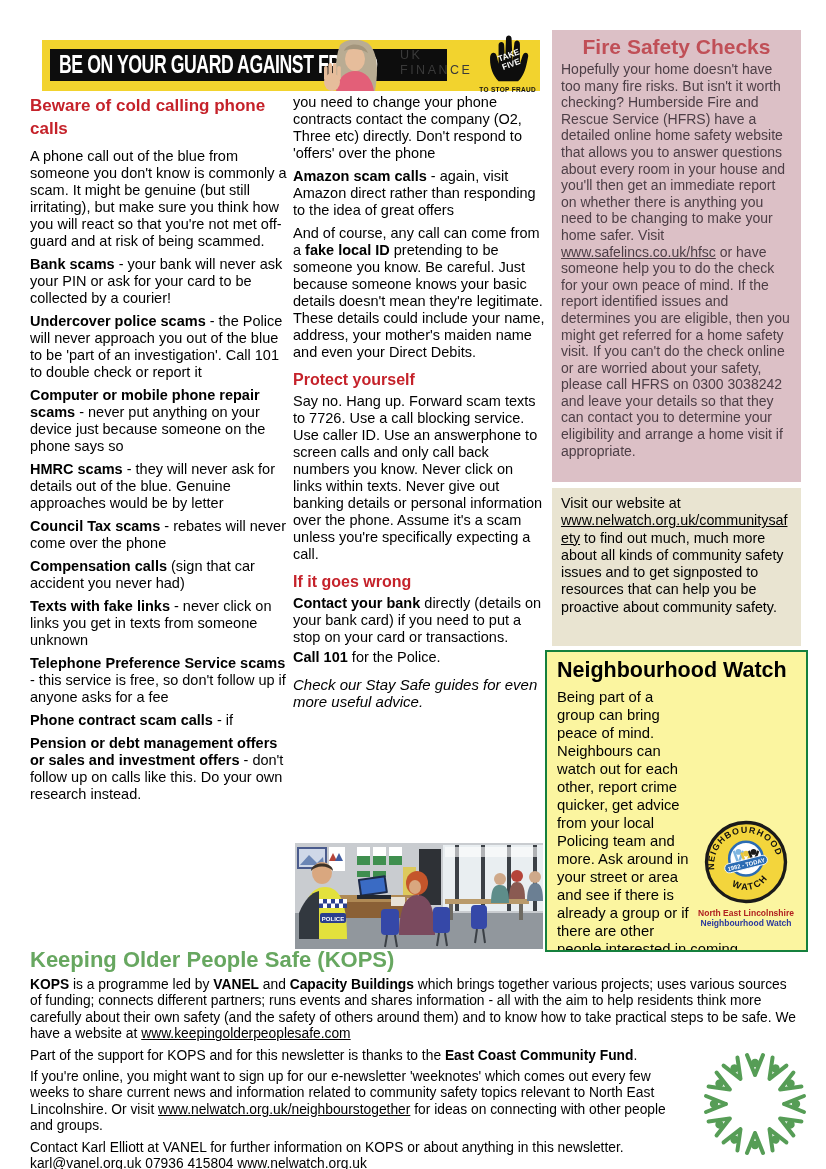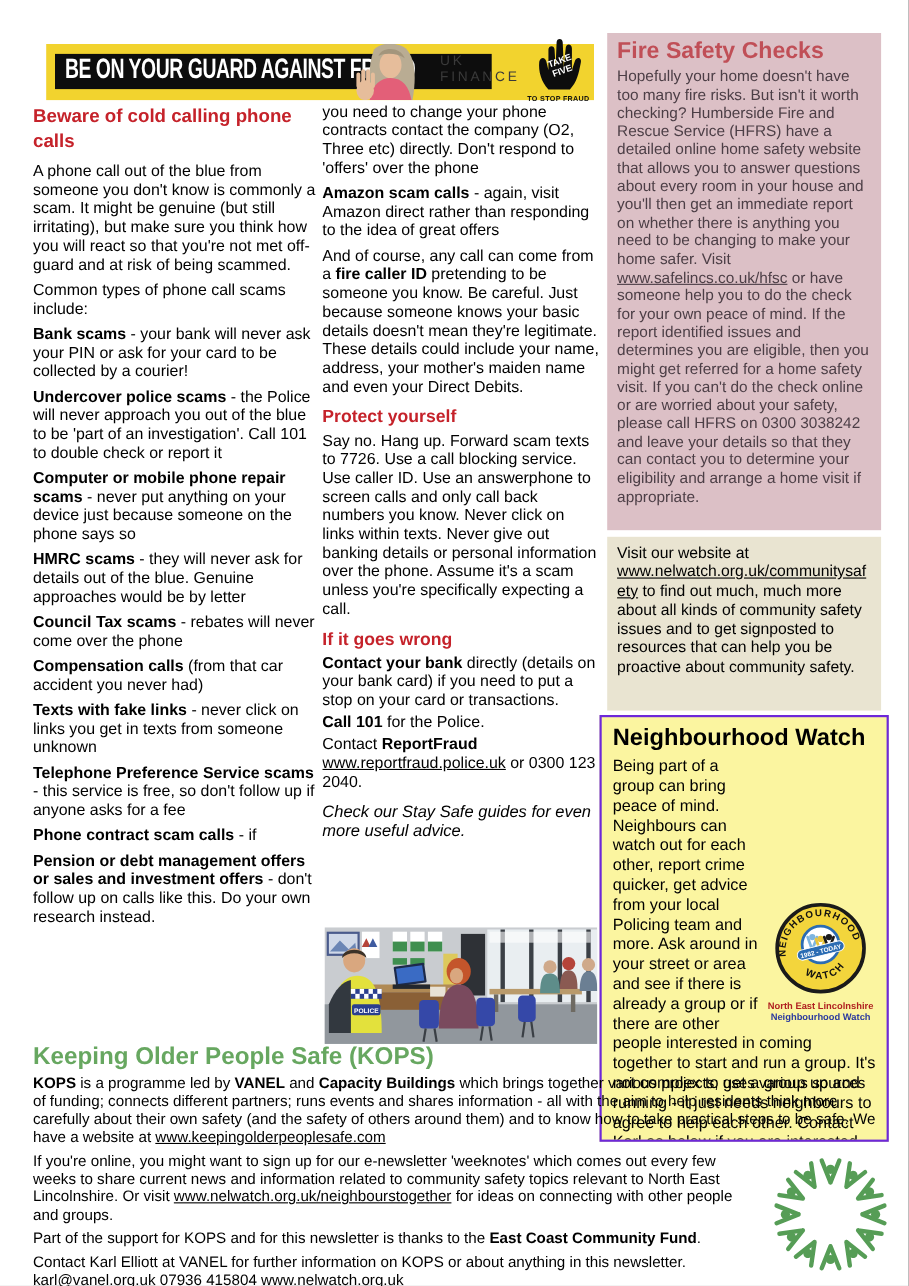--- a/index.html
+++ b/index.html
@@ -25,26 +25,26 @@
   .para{margin:0 0 6px 0;}
   .tight .para{margin:0 0 3px 0;}
   .footnote{margin-top:10px;font-size:15px;}
   .b{font-weight:bold;}.i{font-style:italic;}
   .u{text-decoration:underline;overflow-wrap:anywhere;}
   
   .photo{position:absolute;left:295px;top:843px;width:248px;height:106px;}
   
   .rightcol{position:absolute;left:552px;top:30px;width:249px;}
   .firebox{position:absolute;left:0;top:0;width:249px;height:452px;background:var(--fire-bg);box-sizing:border-box;padding:5px 9px;overflow:hidden;color:var(--fire-text);}
-  .firebox h2{margin:0 0 2px 0;font-size:21px;color:var(--fire-heading);}
+  .firebox h2{margin:0 0 2px 0;font-size:21px;color:var(--fire-heading);text-align:center;}
   .firebox p{margin:0;font-size:14px;line-height:16.6px;}
   .communitybox{position:absolute;left:0;top:458px;width:249px;height:158px;background:var(--community-bg);box-sizing:border-box;padding:7px 9px;overflow:hidden;}
   .communitybox h2{margin:0 0 5px 0;font-size:19px;color:var(--community-heading);}
   .communitybox p{margin:0;font-size:14.3px;line-height:17.3px;}
-  .nwbox{position:absolute;left:-7px;top:620px;width:263px;height:388px;background:var(--nw-bg);border:2px solid #6d28d9;box-sizing:border-box;padding:6px 10px;overflow:hidden;}
+  .nwbox{position:absolute;left:-7px;top:620px;width:263px;height:302px;background:var(--nw-bg);border:2px solid #15803d;box-sizing:border-box;padding:6px 10px;overflow:hidden;}
   .nwbox h2{margin:0 0 5px 0;font-size:21.5px;color:#000;}
   .nwbox p{margin:0;font-size:14.8px;line-height:18px;}
   .nw-logo{float:right;width:100px;margin:132px 0 0 5px;text-align:center;}
   .nw-cap1{font-size:8.5px;font-weight:bold;color:#b02020;line-height:10px;}
   .nw-cap2{font-size:8.5px;font-weight:bold;color:#2b3a9e;line-height:10px;}
   
   .kops{position:absolute;left:30px;top:947px;width:766px;}
   .kops h2{margin:0 0 4px 0;font-size:22px;color:var(--kops-green);}
   .kops p{margin:0 0 5px 0;font-size:13.8px;line-height:16.4px;}
   .kops p.narrow{width:652px;}
@@ -81,49 +81,47 @@
         <text transform="rotate(-20 31 30)" x="24" y="38" font-size="9" font-weight="bold" fill="#ffffff" font-family="Liberation Sans,sans-serif">FIVE</text>
       </svg>
       <div class="tostop">TO STOP FRAUD</div>
     </div>
   </div>
 
   <div class="col col-left">
     <h1 class="redhead">Beware of cold calling phone calls</h1>
     <div>
         <p class="para"><span>A phone call out of the blue from someone you don't know is commonly a scam. It might be genuine (but still irritating), but make sure you think how you will react so that you're not met off-guard and at risk of being scammed.</span></p>
-        <p class="para"><span>Common types of phone call scams include:</span></p>
         <p class="para"><span class="b">Bank scams</span><span> - your bank will never ask your PIN or ask for your card to be collected by a courier!</span></p>
         <p class="para"><span class="b">Undercover police scams</span><span> - the Police will never approach you out of the blue to be 'part of an investigation'. Call 101 to double check or report it</span></p>
         <p class="para"><span class="b">Computer or mobile phone repair scams</span><span> - never put anything on your device just because someone on the phone says so</span></p>
         <p class="para"><span class="b">HMRC scams</span><span> - they will never ask for details out of the blue. Genuine approaches would be by letter</span></p>
         <p class="para"><span class="b">Council Tax scams</span><span> - rebates will never come over the phone</span></p>
-        <p class="para"><span class="b">Compensation calls</span><span> (from that car accident you never had)</span></p>
+        <p class="para"><span class="b">Compensation calls</span><span> (sign that car accident you never had)</span></p>
         <p class="para"><span class="b">Texts with fake links</span><span> - never click on links you get in texts from someone unknown</span></p>
         <p class="para"><span class="b">Telephone Preference Service scams</span><span> - this service is free, so don't follow up if anyone asks for a fee</span></p>
         <p class="para"><span class="b">Phone contract scam calls</span><span> - if</span></p>
         <p class="para"><span class="b">Pension or debt management offers or sales and investment offers</span><span> - don't follow up on calls like this. Do your own research instead.</span></p>
       </div>
   </div>
 
   <div class="col col-mid">
     <div>
         <p class="para"><span>you need to change your phone contracts contact the company (O2, Three etc) directly. Don't respond to 'offers' over the phone</span></p>
         <p class="para"><span class="b">Amazon scam calls</span><span> - again, visit Amazon direct rather than responding to the idea of great offers</span></p>
-        <p class="para"><span>And of course, any call can come from a </span><span class="b">fire caller ID</span><span> pretending to be someone you know. Be careful. Just because someone knows your basic details doesn't mean they're legitimate. These details could include your name, address, your mother's maiden name and even your Direct Debits.</span></p>
+        <p class="para"><span>And of course, any call can come from a </span><span class="b">fake local ID</span><span> pretending to be someone you know. Be careful. Just because someone knows your basic details doesn't mean they're legitimate. These details could include your name, address, your mother's maiden name and even your Direct Debits.</span></p>
       </div>
     <h3 class="redsub">Protect yourself</h3>
     <div>
         <p class="para"><span>Say no. Hang up. Forward scam texts to 7726. Use a call blocking service. Use caller ID. Use an answerphone to screen calls and only call back numbers you know. Never click on links within texts. Never give out banking details or personal information over the phone. Assume it's a scam unless you're specifically expecting a call.</span></p>
       </div>
     <h3 class="redsub">If it goes wrong</h3>
     <div class="tight">
         <p class="para"><span class="b">Contact your bank</span><span> directly (details on your bank card) if you need to put a stop on your card or transactions.</span></p>
         <p class="para"><span class="b">Call 101</span><span> for the Police.</span></p>
-        <p class="para"><span>Contact </span><span class="b">ReportFraud</span><span> </span><span class="u">www.reportfraud.police.uk</span><span> or 0300 123 2040.</span></p>
       </div>
     <p class="para footnote"><span class="i">Check our Stay Safe guides for even more useful advice.</span></p>
   </div>
 
   <svg class="photo" viewBox="0 0 248 106" preserveAspectRatio="none">
     <rect x="0" y="0" width="248" height="106" fill="#c9ccd0"></rect>
     <rect x="0" y="70" width="248" height="36" fill="#91979d"></rect>
     <rect x="148" y="2" width="100" height="66" fill="#e9eef1"></rect>
     <rect x="160" y="2" width="4" height="66" fill="#3b4046"></rect>
       <rect x="186" y="2" width="4" height="66" fill="#3b4046"></rect>
@@ -258,22 +256,22 @@
           <div class="nw-cap2">Neighbourhood Watch</div>
         </div>
         <p><span>Being part of a group can bring peace of mind. Neighbours can watch out for each other, report crime quicker, get advice from your local Policing team and more.  Ask around in your street or area and see if there is already a group or if there are other people interested in coming together to start and run a group.  It's not complex to get a group up and running - it just needs neighbours to agree to help each other. Contact Karl as below if you are interested.</span></p>
       </div>
     </div>
   </div>
 
   <div class="kops">
     <h2>Keeping Older People Safe (KOPS)</h2>
     <p><span class="b">KOPS</span><span> is a programme led by </span><span class="b">VANEL</span><span> and </span><span class="b">Capacity Buildings</span><span> which brings together various projects; uses various sources of funding; connects different partners; runs events and shares information - all with the aim to help residents think more carefully about their own safety (and the safety of others around them) and to know how to take practical steps to be safe. We have a website at </span><span class="u">www.keepingolderpeoplesafe.com</span></p>
+    <p class="narrow"><span>Part of the support for KOPS and for this newsletter is thanks to the </span><span class="b">East Coast Community Fund</span><span>.</span></p>
     <p class="narrow"><span>If you're online, you might want to sign up for our e-newsletter 'weeknotes' which comes out every few weeks to share current news and information related to community safety topics relevant to North East Lincolnshire. Or visit </span><span class="u">www.nelwatch.org.uk/neighbourstogether</span><span> for ideas on connecting with other people and groups.</span></p>
-    <p class="narrow"><span>Part of the support for KOPS and for this newsletter is thanks to the </span><span class="b">East Coast Community Fund</span><span>.</span></p>
     <p class="narrow"><span>Contact Karl Elliott at VANEL for further information on KOPS or about anything in this newsletter. </span><span class="u">karl@vanel.org.uk</span><span> 07936 415804 </span><span class="u">www.nelwatch.org.uk</span></p>
   </div>
 
   <div class="vanel">
     <svg width="116" height="116" viewBox="-58 -58 116 116">
       <defs>
         <g id="vfig" stroke-linecap="round">
           <path d="M0 9 L -8 -11 M 0 9 L 8 -11" fill="none" stroke="#569d56" stroke-width="4"></path>
           <circle cx="0" cy="-3" r="4.2" fill="#569d56"></circle>
         </g>

